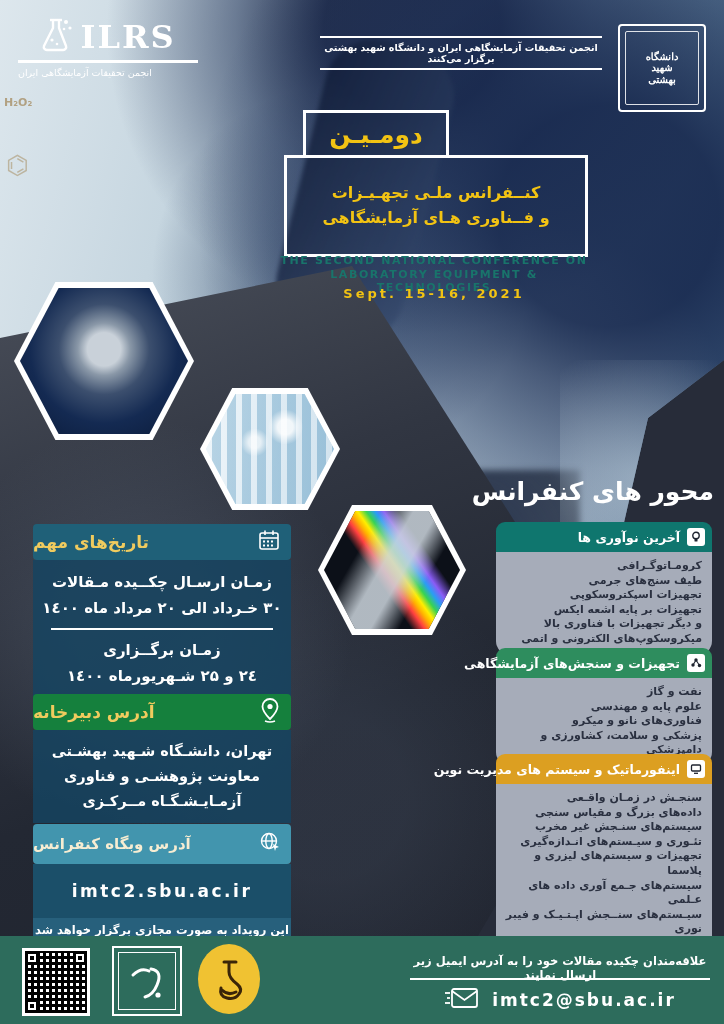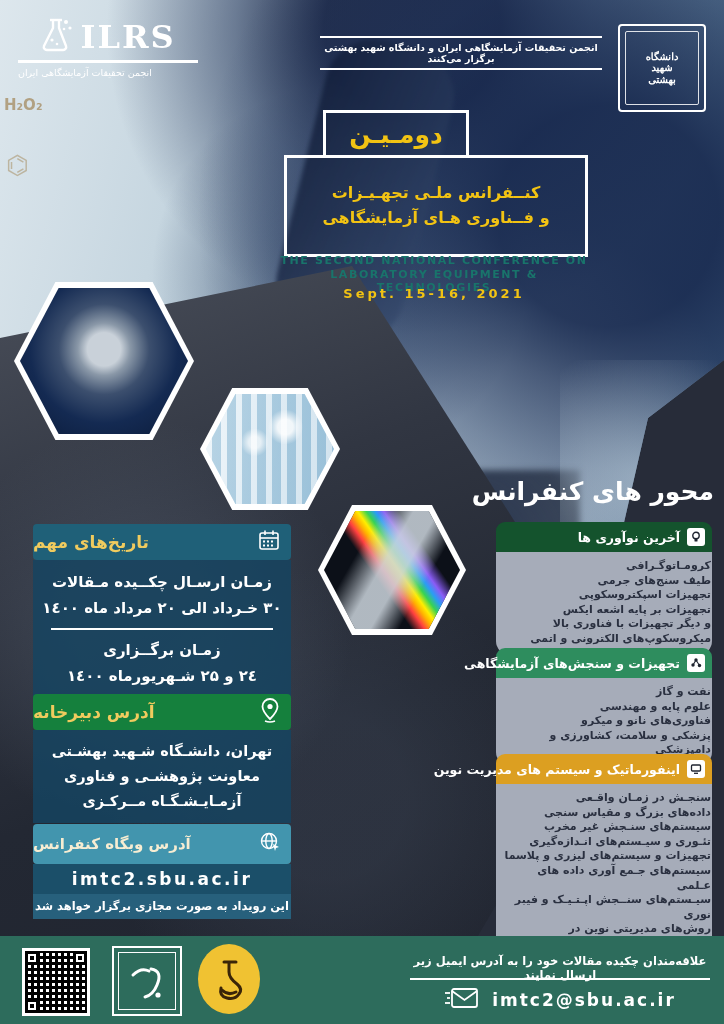--- a/index.html
+++ b/index.html
@@ -16,21 +16,21 @@
       radial-gradient(circle at 47% 38%, rgba(38,56,92,.55) 0 10%, transparent 32%),
       radial-gradient(circle at 70% 62%, rgba(235,243,248,.55) 0 12%, transparent 34%),
       linear-gradient(105deg,#dde7ed 0%,#c6d6e0 24%,#a8c0cf 46%,#87a4b8 66%,#51708f 88%,#3b5579 100%);}
   .scope-body{position:absolute;left:300px;top:40px;width:130px;height:300px;border-radius:50px;
     background:linear-gradient(100deg,rgba(18,30,58,.85),rgba(52,72,108,.55));transform:rotate(14deg);filter:blur(2px);}
   .scope-base{position:absolute;left:330px;top:470px;width:250px;height:230px;
     background:radial-gradient(circle at 50% 40%,rgba(20,32,60,.9),rgba(18,26,44,.65) 70%,transparent 100%);filter:blur(3px);}
   .hand-glow{position:absolute;left:560px;top:360px;width:170px;height:300px;
     background:radial-gradient(circle at 50% 40%,rgba(210,228,238,.5),transparent 70%);}
   .formula{position:absolute;color:rgba(146,106,44,.55);font-weight:bold;}
-  .f1{left:4px;top:96px;font-size:15px;}
+  .f1{left:4px;top:96px;font-size:11px;}
   .f2{left:196px;top:306px;font-size:15px;color:rgba(150,112,50,.6);}
   .f3{left:6px;top:150px;font-size:26px;color:rgba(150,112,50,.4);}
 
   
   .band{position:absolute;left:0;top:250px;width:724px;height:686px;
     clip-path:polygon(0 88px,352px 16px,622px 440px,478px 686px,0 686px);
     background:
       radial-gradient(circle at 20% 55%, rgba(90,100,116,.35) 0 10%, transparent 30%),
       radial-gradient(circle at 45% 80%, rgba(70,80,98,.3) 0 12%, transparent 34%),
       linear-gradient(160deg,#4b505b 0%,#313642 34%,#232833 62%,#20242f 100%);}
@@ -65,58 +65,58 @@
     border-top:2px solid #fff;border-bottom:2px solid #fff;padding:4px 0;font-size:9.5px;font-weight:bold;}
   .sbu{left:618px;top:24px;width:84px;height:84px;border:2px solid #fff;border-radius:4px;
     display:flex;align-items:center;justify-content:center;}
   .sbu-in{width:72px;height:72px;border:1px solid rgba(255,255,255,.85);border-radius:2px;
     display:flex;flex-direction:column;align-items:center;justify-content:center;color:#fff;direction:rtl;}
   .sbu-line{font-size:10px;font-weight:bold;line-height:1.15;font-family:"DejaVu Serif",serif;}
 
   
   .yellow{color:#f2c313;}
   .ord-box{left:303px;top:110px;width:140px;height:42px;border:3px solid #fff;
-    display:flex;align-items:center;justify-content:center;font-size:25px;font-weight:bold;direction:rtl;margin-left:20px;}
+    display:flex;align-items:center;justify-content:center;font-size:25px;font-weight:bold;direction:rtl;}
   .title-box{left:284px;top:155px;width:298px;height:96px;border:3px solid #fff;
     display:flex;flex-direction:column;align-items:center;justify-content:center;direction:rtl;}
   .title-line{font-size:16px;font-weight:bold;line-height:1.55;white-space:nowrap;}
   .en-line{left:274px;width:320px;text-align:center;color:#19746b;font-weight:bold;
     font-size:11px;letter-spacing:1.6px;}
   .en1{top:254px;} .en2{top:268px;}
   .date-line{left:274px;top:286px;width:320px;text-align:center;font-weight:bold;
     font-size:13px;letter-spacing:3px;}
 
   
   .topics-heading{right:10px;top:477px;color:#fff;font-size:25px;font-weight:bold;direction:rtl;}
   .card{position:absolute;right:12px;width:216px;}
   .card-header{height:30px;display:flex;align-items:center;gap:7px;padding:0 7px;direction:rtl;
     border-radius:9px 9px 0 0;}
-  .card1 .card-header{background:#14532d;} .card2 .card-header{background:#2e8d5e;} .card3 .card-header{background:#dc9f21;}
+  .card1 .card-header{background:#0f766e;} .card2 .card-header{background:#2e8d5e;} .card3 .card-header{background:#dc9f21;}
   .card-icon{width:18px;height:18px;min-width:18px;background:#fff;border-radius:3px;
     display:flex;align-items:center;justify-content:center;}
   .card-title{color:#fff;font-weight:bold;font-size:12.5px;white-space:nowrap;}
-  .card-body{background:#a6acb9;border-radius:0 0 14px 14px;padding:7px 1px 8px 6px;direction:rtl;text-align:right;}
+  .card-body{background:#a6acb9;border-radius:0 0 14px 14px;padding:7px 10px 8px 6px;direction:rtl;text-align:right;}
   .card-item{font-size:11px;font-weight:600;color:#2a3040;line-height:14.6px;}
   .card1{top:522px;} .card2{top:648px;} .card3{top:754px;}
 
   
   .info{position:absolute;left:33px;width:258px;}
   .info-header{position:relative;height:36px;border-radius:4px;display:flex;align-items:center;justify-content:flex-start;}
   .info-header .hicon{position:absolute;right:10px;top:50%;transform:translateY(-50%);}
   .info-title{font-size:17px;font-weight:bold;color:#f0cb5e;direction:rtl;}
   .info-body{background:rgba(21,68,98,.82);color:#fff;direction:rtl;text-align:center;padding:9px 8px 4px 8px;}
   .dates{top:524px;} .dates .info-header{background:#1f6078;}
   .d-line{font-size:15px;font-weight:bold;line-height:26px;white-space:nowrap;}
   .d-rule{height:2px;background:#fff;width:92%;margin:7px auto;}
   .secr{top:694px;} .secr .info-header{background:#15803d;}
   .addr-line{font-size:14.5px;font-weight:bold;line-height:25px;white-space:nowrap;}
   .web{top:824px;} .web .info-header{height:40px;background:#4295ae;}
   .web .info-title{font-size:15px;color:#f7edd2;}
   .web-url{background:#1b4f69;color:#fff;text-align:center;font-weight:bold;font-size:17px;
-    letter-spacing:2.5px;padding:5px 0;}
+    letter-spacing:2.5px;padding:17px 0;}
   .web-note{background:#27607c;color:#fff;text-align:center;direction:rtl;font-size:11.5px;
     font-weight:bold;padding:5px 0 6px 0;}
 
   
   .footer{left:0;top:936px;width:724px;height:88px;background:#2d6c5c;}
   .qr{position:absolute;left:22px;top:12px;width:62px;height:62px;background:#fff;padding:3px;}
   .qr-pat{position:relative;width:62px;height:62px;
     background:repeating-linear-gradient(0deg,#000 0 3px,transparent 3px 6px),
                repeating-linear-gradient(90deg,#000 0 3px,#fff 3px 6px);}
   .finder{position:absolute;width:14px;height:14px;border:3px solid #000;background:#fff;box-sizing:border-box;}

